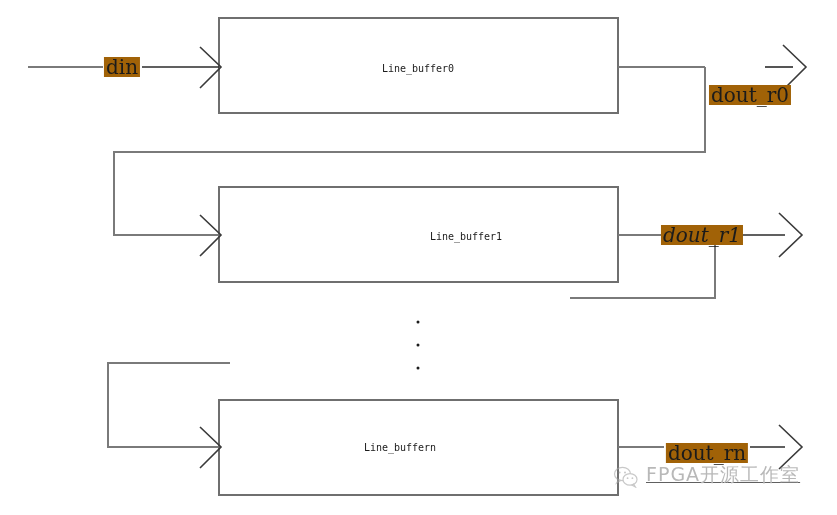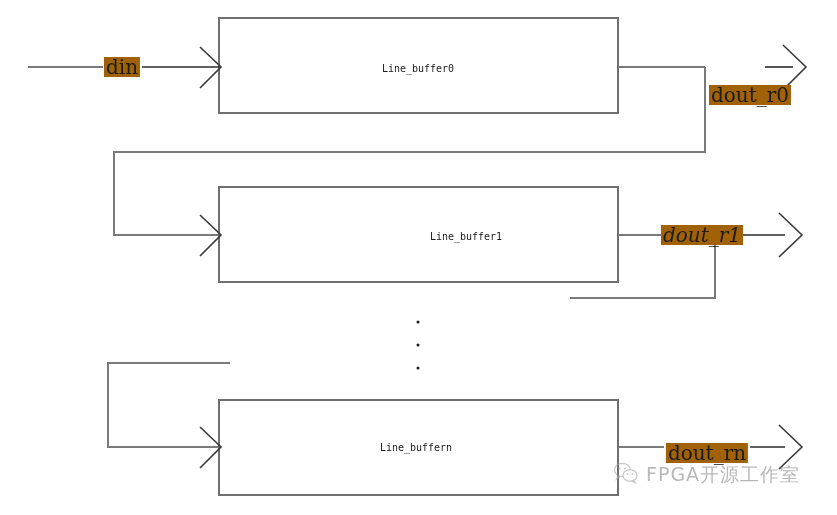--- a/index.html
+++ b/index.html
@@ -71,24 +71,25 @@
     height: 3px;
     background: #1b1b1b;
     border-radius: 50%;
     transform: translate(-50%, -50%);
   }
   #watermark {
     position: absolute;
     left: 613px;
     top: 462px;
     display: flex;
-    align-items: flex-start;
+    align-items: flex-end;
     gap: 7px;
     opacity: 0.62;
     pointer-events: none;
+    text-decoration: underline;
   }
   #watermark .wm-text {
     font-family: "DejaVu Sans", "Liberation Sans", sans-serif;
     font-size: 19px;
     color: #8d8d8d;
     letter-spacing: 1px;
     white-space: nowrap;
   }
   #wechat-icon {
     width: 26px;
@@ -134,21 +135,21 @@
     <line class="wire" x1="618" y1="447" x2="664" y2="447"></line>
     <line class="wire-dark" x1="750" y1="447" x2="785" y2="447"></line>
     <polyline class="arrowhead" points="779,425 802,447 779,469"></polyline>
 
   </svg>
 
   <div class="box-label" style="left:418px; top:68px;">Line_buffer0</div>
 
   <div class="box-label" style="left:418px; top:236px;margin-left:48px;">Line_buffer1</div>
 
-  <div class="box-label" style="left:416px; top:447px;text-align:right;">Line_buffern</div>
+  <div class="box-label" style="left:400px; top:447px;text-align:right;">Line_buffern</div>
 
   <div class="wire-label" style="left:122px; top:67px;">din</div>
 
   <div class="wire-label" style="left:750px; top:67px;margin-top:28px;">dout_r0</div>
 
   <div class="wire-label" style="left:702px; top:235px;font-style:italic;">dout_r1</div>
 
   <div class="wire-label" style="left:707px; top:453px;">dout_rn</div>
 
   <div>

